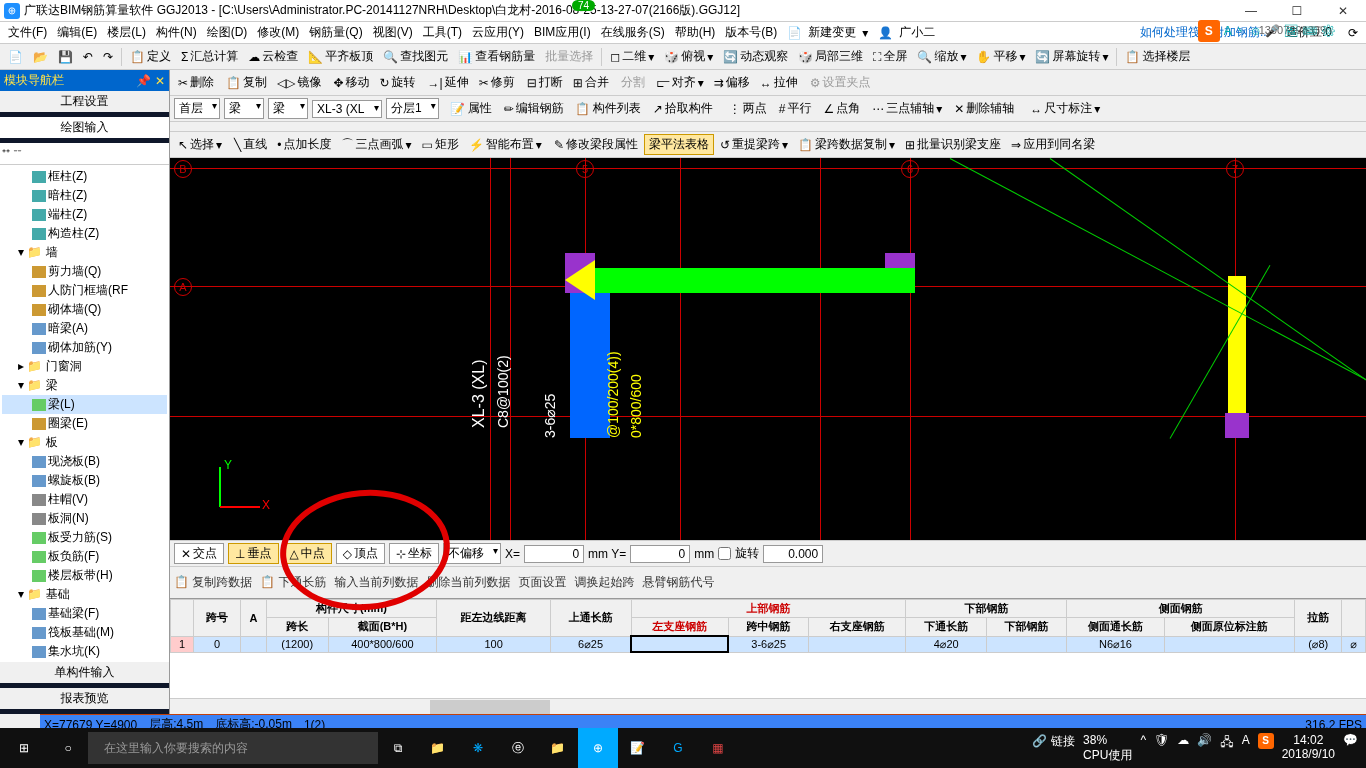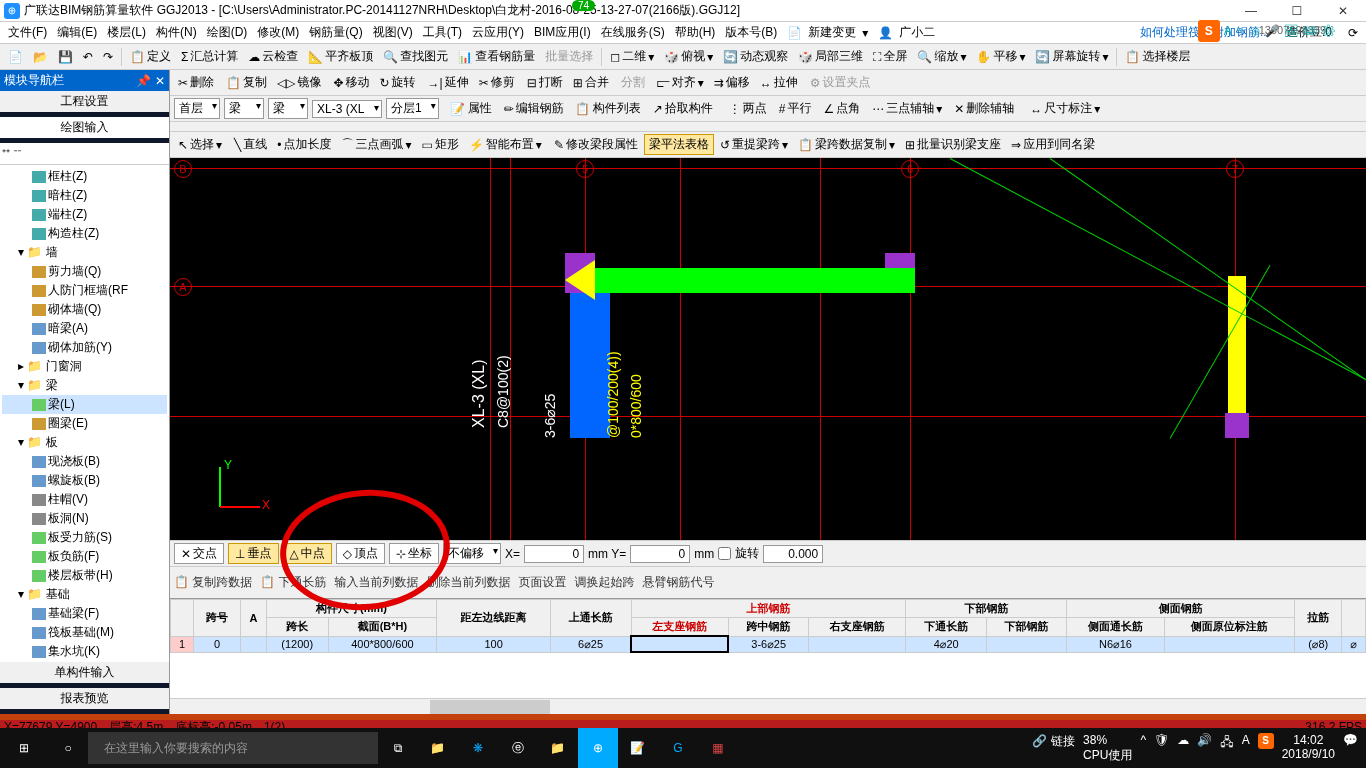--- a/index.html
+++ b/index.html
@@ -11,21 +11,21 @@
 .win-controls span { width: 46px; height: 22px; display: inline-flex; align-items: center; justify-content: center; color: #333; }
 .menu-bar { height: 22px; background: #fff; display: flex; align-items: center; padding: 0 4px; border-bottom: 1px solid #ccc; gap: 2px; }
 .menu-bar span { padding: 0 4px; white-space: nowrap; }
 .menu-right { margin-left: auto; display: flex; align-items: center; gap: 8px; }
 .blue-link { color: #0066cc; }
 .toolbar { height: 26px; background: #f0f0f0; display: flex; align-items: center; padding: 0 4px; border-bottom: 1px solid #ccc; gap: 2px; }
 .toolbar .sep { width: 1px; height: 18px; background: #ccc; margin: 0 2px; }
 .tb-btn { padding: 0 4px; display: inline-flex; align-items: center; gap: 2px; white-space: nowrap; }
 .main-area { display: flex; height: 644px; }
 .left-panel { width: 170px; background: #fff; border-right: 1px solid #999; display: flex; flex-direction: column; }
-.panel-header { background: #0066cc; color: #ffffff; padding: 2px 4px; display: flex; align-items: center; }
+.panel-header { background: #0066cc; color: #fde047; padding: 2px 4px; display: flex; align-items: center; }
 .panel-header .pin { margin-left: auto; }
 .panel-tab { background: #f0f0f0; border-bottom: 5px solid #0f172a; padding: 2px 4px; text-align: center; }
 .tree { flex: 1; overflow: auto; padding: 2px; }
 .tree-item { padding: 1px 2px; white-space: nowrap; display: flex; align-items: center; gap: 2px; }
 .tree-item.sel { background: #cce4ff; text-align: center; }
 .tree-ico { width: 14px; height: 12px; display: inline-block; }
 .tree-indent1 { padding-left: 16px; }
 .tree-indent2 { padding-left: 30px; }
 .right-area { flex: 1; display: flex; flex-direction: column; position: relative; overflow: hidden; }
 .edit-toolbar { height: 26px; display: flex; align-items: center; padding: 0 4px; gap: 2px; border-bottom: 1px solid #ccc; background: #f0f0f0; }
@@ -56,21 +56,21 @@
 .data-table { border-collapse: collapse; width: 100%; }
 .data-table th, .data-table td { border: 1px solid #ccc; padding: 1px 4px; text-align: center; font-size: 11px; white-space: nowrap; }
 .data-table th { background: #f0f0f0; }
 .th-group1 { background: #ffe0e0; color: #cc0000; }
 .td-editing { background: #fff; border: 2px solid #000 !important; }
 .row-sel td { background: #cce4ff; }
 .row-num { background: #ffcccc !important; }
 .red-circle { position: absolute; border: 6px solid #e00000; border-radius: 50%; width: 170px; height: 120px; left: 280px; top: 490px; z-index: 100; pointer-events: none; transform: rotate(-5deg); }
 .hscroll { height: 16px; background: #f0f0f0; border-top: 1px solid #ccc; position: relative; }
 .hscroll .thumb { position: absolute; height: 14px; background: #ccc; top: 1px; left: 260px; width: 120px; }
-.status-bar { height: 20px; background: #b91c1c; border-top: 6px solid #c2410c; display: flex; align-items: center; padding: 0 4px; gap: 12px; font-size: 11px; }
+.status-bar { height: 20px; background: #3b82f6; border-top: 1px solid #c2410c; display: flex; align-items: center; padding: 0 4px; gap: 12px; font-size: 11px; margin-left: 40px; }
 .status-bar .right { margin-left: auto; }
 .taskbar { height: 40px; background: #101010; display: flex; align-items: center; color: #fff; position: absolute; bottom: 0; width: 100%; }
 .taskbar .start { width: 48px; display: flex; align-items: center; justify-content: center; }
 .taskbar .search { background: #333; height: 32px; width: 290px; display: flex; align-items: center; padding: 0 8px; color: #999; gap: 8px; }
 .taskbar .tray { margin-left: auto; display: flex; gap: 8px; padding-right: 8px; font-size: 11px; }
 .task-icon { width: 40px; height: 40px; display: flex; align-items: center; justify-content: center; }
 .overlay-badge { position: absolute; top: 0; left: 572px; background: #00aa00; color: #fff; border-radius: 8px; padding: 0 6px; font-size: 10px; z-index: 50; }
 .phone-overlay { position: absolute; top: 20px; right: 30px; display: flex; align-items: center; gap: 4px; z-index: 50; }
 .sogo-icon { width: 22px; height: 22px; background: #ff6600; color: #fff; display: flex; align-items: center; justify-content: center; border-radius: 3px; font-weight: bold; }
 </style>

